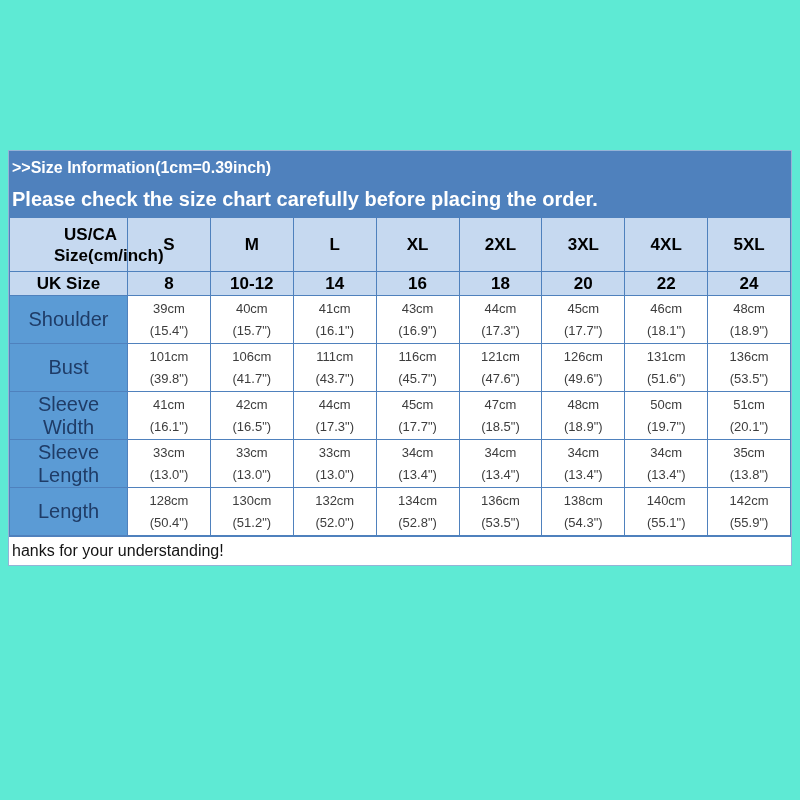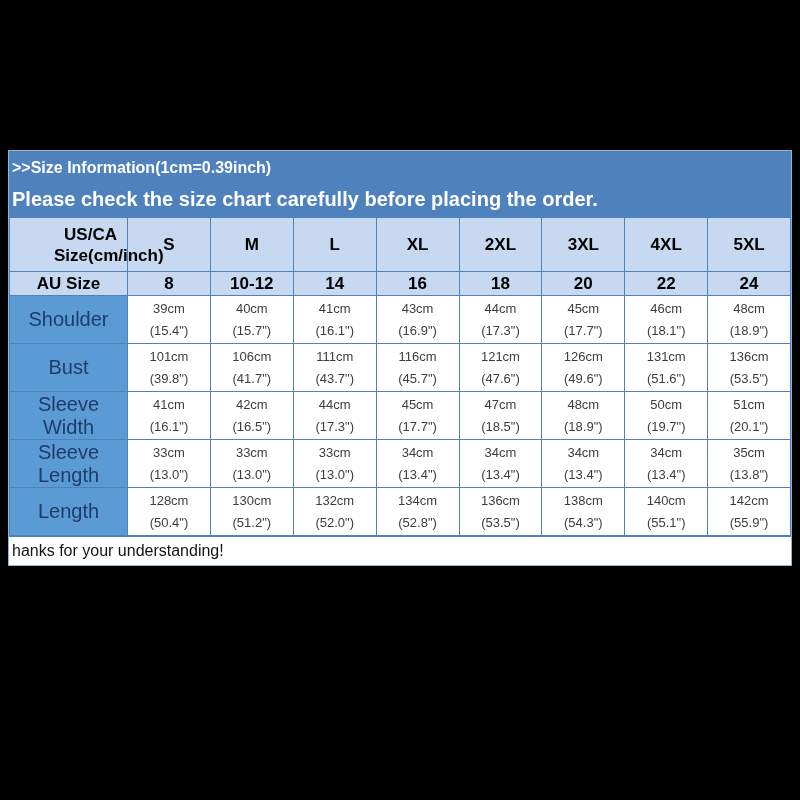--- a/index.html
+++ b/index.html
@@ -5,21 +5,21 @@
   html, body {
     margin: 0;
     padding: 0;
     background: #ffffff;
     font-family: "Liberation Sans", "DejaVu Sans", sans-serif;
   }
   .canvas {
     position: relative;
     width: 800px;
     height: 800px;
-    background: #000000;
+    background: #5eead4;
     overflow: hidden;
     text-decoration: underline;
   }
   .chart-box {
     position: absolute;
     left: 8px;
     top: 150px;
     width: 784px;
     box-sizing: border-box;
     border: 1px solid #95b3d7;
@@ -121,21 +121,21 @@
           <th>L</th>
           <th>XL</th>
           <th>2XL</th>
           <th>3XL</th>
           <th>4XL</th>
           <th>5XL</th>
         </tr>
       </thead>
       <tbody>
         <tr class="alt-row">
-          <td>AU Size</td>
+          <td>UK Size</td>
           <td>8</td>
           <td>10-12</td>
           <td>14</td>
           <td>16</td>
           <td>18</td>
           <td>20</td>
           <td>22</td>
           <td>24</td>
         </tr>
 

